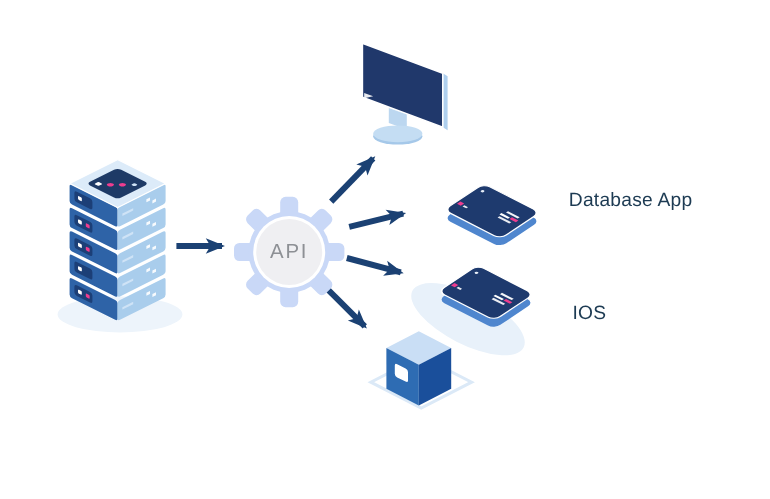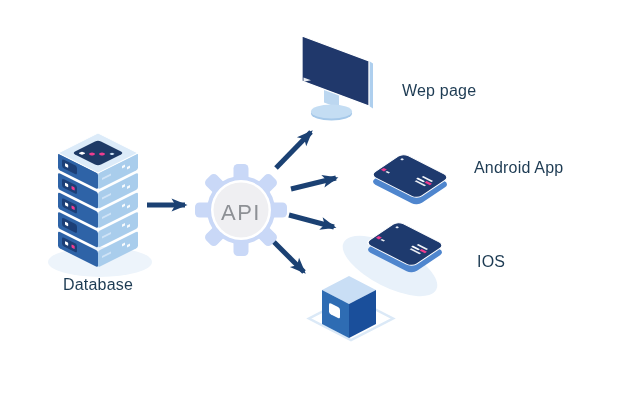--- a/index.html
+++ b/index.html
@@ -1,21 +1,21 @@
 <!DOCTYPE html>
 <html><head>
 <meta charset="utf-8">
 <style>
   html,body{margin:0;padding:0;background:#fff;}
   .stage{position:relative;width:642px;height:416px;background:#fff;overflow:hidden;
          font-family:"Liberation Sans",sans-serif;}
   .stage svg{position:absolute;left:0;top:0;}
   .lbl{position:absolute;color:#1d3b53;font-size:16px;letter-spacing:.2px;white-space:nowrap;}
   .lbl-center{text-align:center;}
-  .api-lbl{position:absolute;color:#8d9095;font-size:22px;letter-spacing:1.5px;text-align:center;}
+  .api-lbl{position:absolute;color:#8d9095;font-size:17px;letter-spacing:1.5px;text-align:center;}
 </style>
 </head>
 <body>
 
 <div class="stage">
   <svg width="642" height="416" viewBox="0 0 642 416">
     <defs>
       <marker id="ah" markerUnits="userSpaceOnUse" markerWidth="20" markerHeight="16" refX="14.5" refY="8" orient="auto">
         <path d="M1,1.5 L17,8 L1,14.5 L4.8,8 Z" fill="#1b4173"></path>
       </marker>
@@ -124,17 +124,15 @@
     <g>
       <polygon points="351,297 393,318.5 351,340 309,318.5" fill="none" stroke="#dbe9f7" stroke-width="2.5"></polygon>
       <polygon points="349,276 376,290 349,304 322,290" fill="#c9def5"></polygon>
       <polygon points="322,290 349,304 349,338 322,324" fill="#2e6cb3"></polygon>
       <polygon points="349,304 376,290 376,324 349,338" fill="#1a4f9b"></polygon>
       <rect x="7" y="9" width="11" height="11" rx="2" fill="#ffffff" transform="matrix(1,0.5,0,1,322,290)"></rect>
     </g>
   </svg>
 
   <div class="api-lbl" style="left:216px;top:200px;width:50px;">API</div>
-  <div class="lbl lbl-center" style="left:28px;top:276px;width:140px;">Database</div>
-  <div class="lbl" style="left:402px;top:82px;">Wep page</div>
-  <div class="lbl" style="left:474px;top:159px;">Android App</div>
+  <div class="lbl" style="left:474px;top:159px;">Database App</div>
   <div class="lbl" style="left:477px;top:241px;margin-top:12px;">IOS</div>
 </div>
 
 </body></html>

